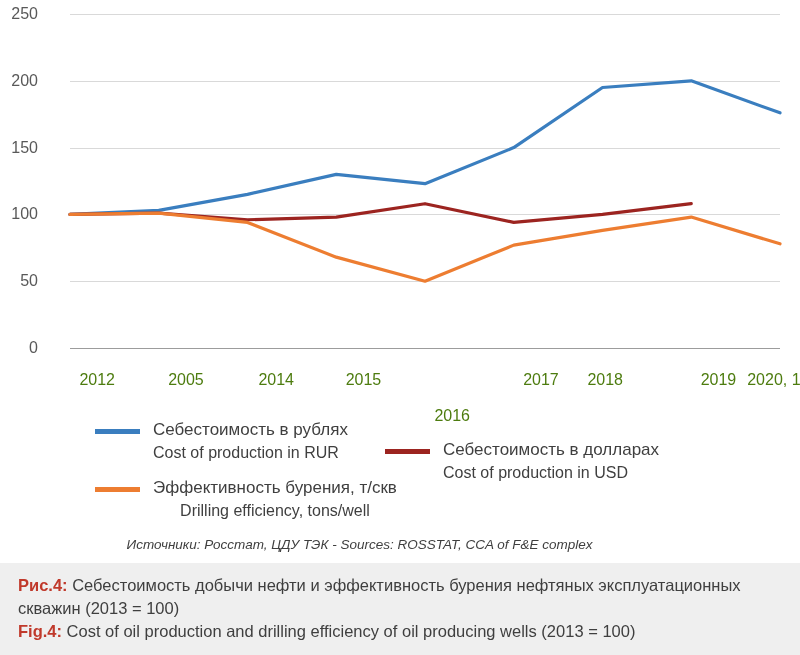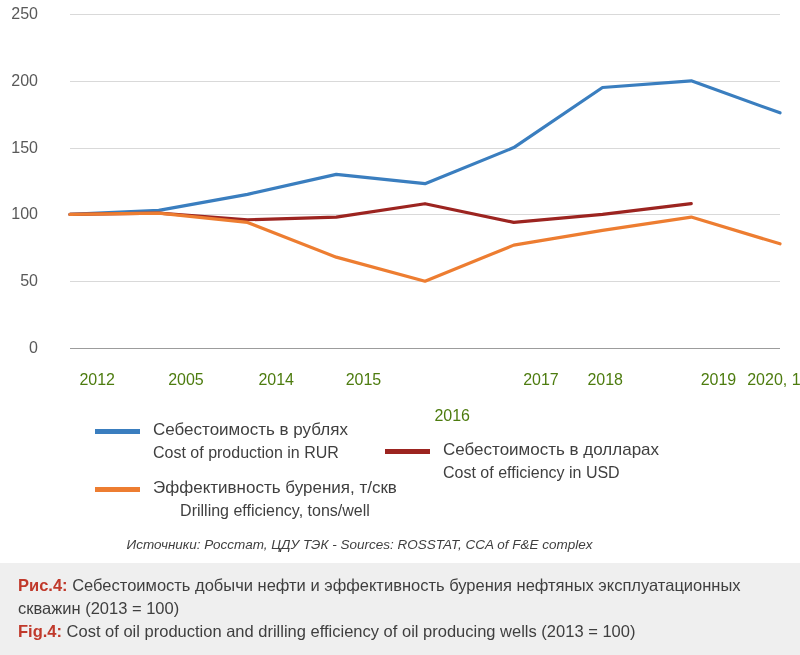--- a/index.html
+++ b/index.html
@@ -192,21 +192,21 @@
         <span class="legend-swatch" style="background: rgb(58, 126, 191);"></span>
         <span class="legend-labels">
           <div class="legend-ru">Себестоимость в рублях</div>
           <div class="legend-en">Cost of production in RUR</div>
         </span>
       </div>
       <div class="legend-item" style="left: 385px; top: 8px; margin-top: 20px;">
         <span class="legend-swatch" style="background: rgb(156, 36, 32);"></span>
         <span class="legend-labels">
           <div class="legend-ru">Себестоимость в долларах</div>
-          <div class="legend-en">Cost of efficiency in USD</div>
+          <div class="legend-en">Cost of production in USD</div>
         </span>
       </div>
       <div class="legend-item" style="left: 95px; top: 66px; text-align: center;">
         <span class="legend-swatch" style="background: rgb(237, 125, 49);"></span>
         <span class="legend-labels">
           <div class="legend-ru">Эффективность бурения, т/скв</div>
           <div class="legend-en">Drilling efficiency, tons/well</div>
         </span>
       </div>
     </div>

